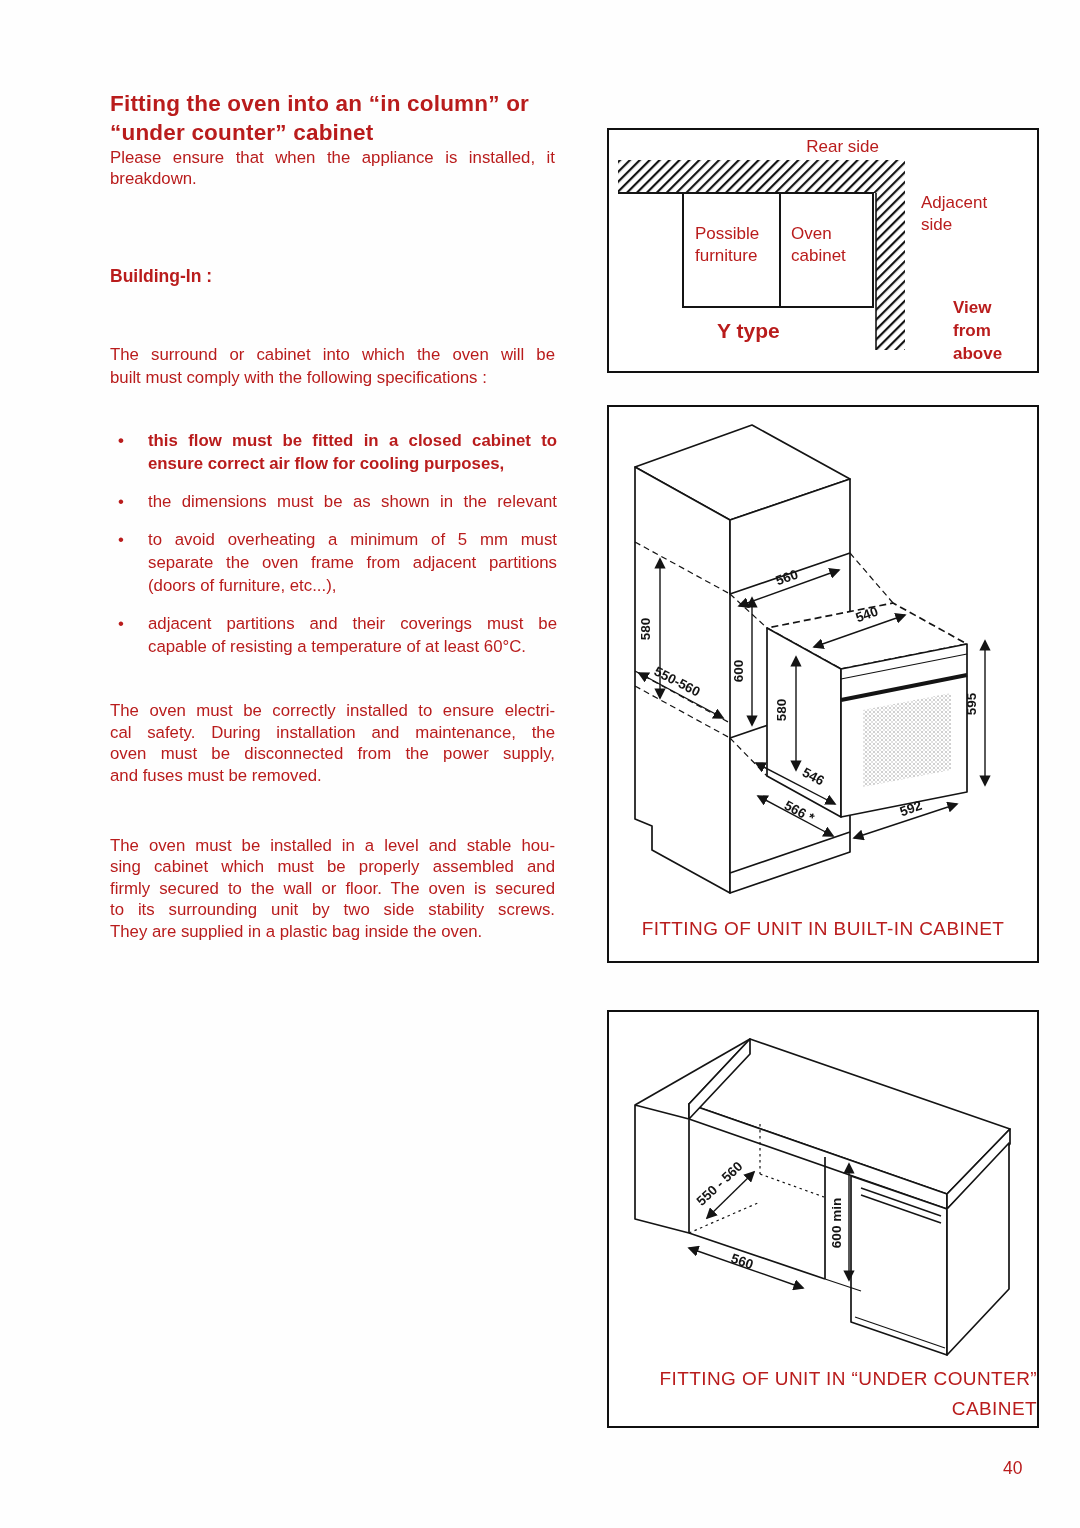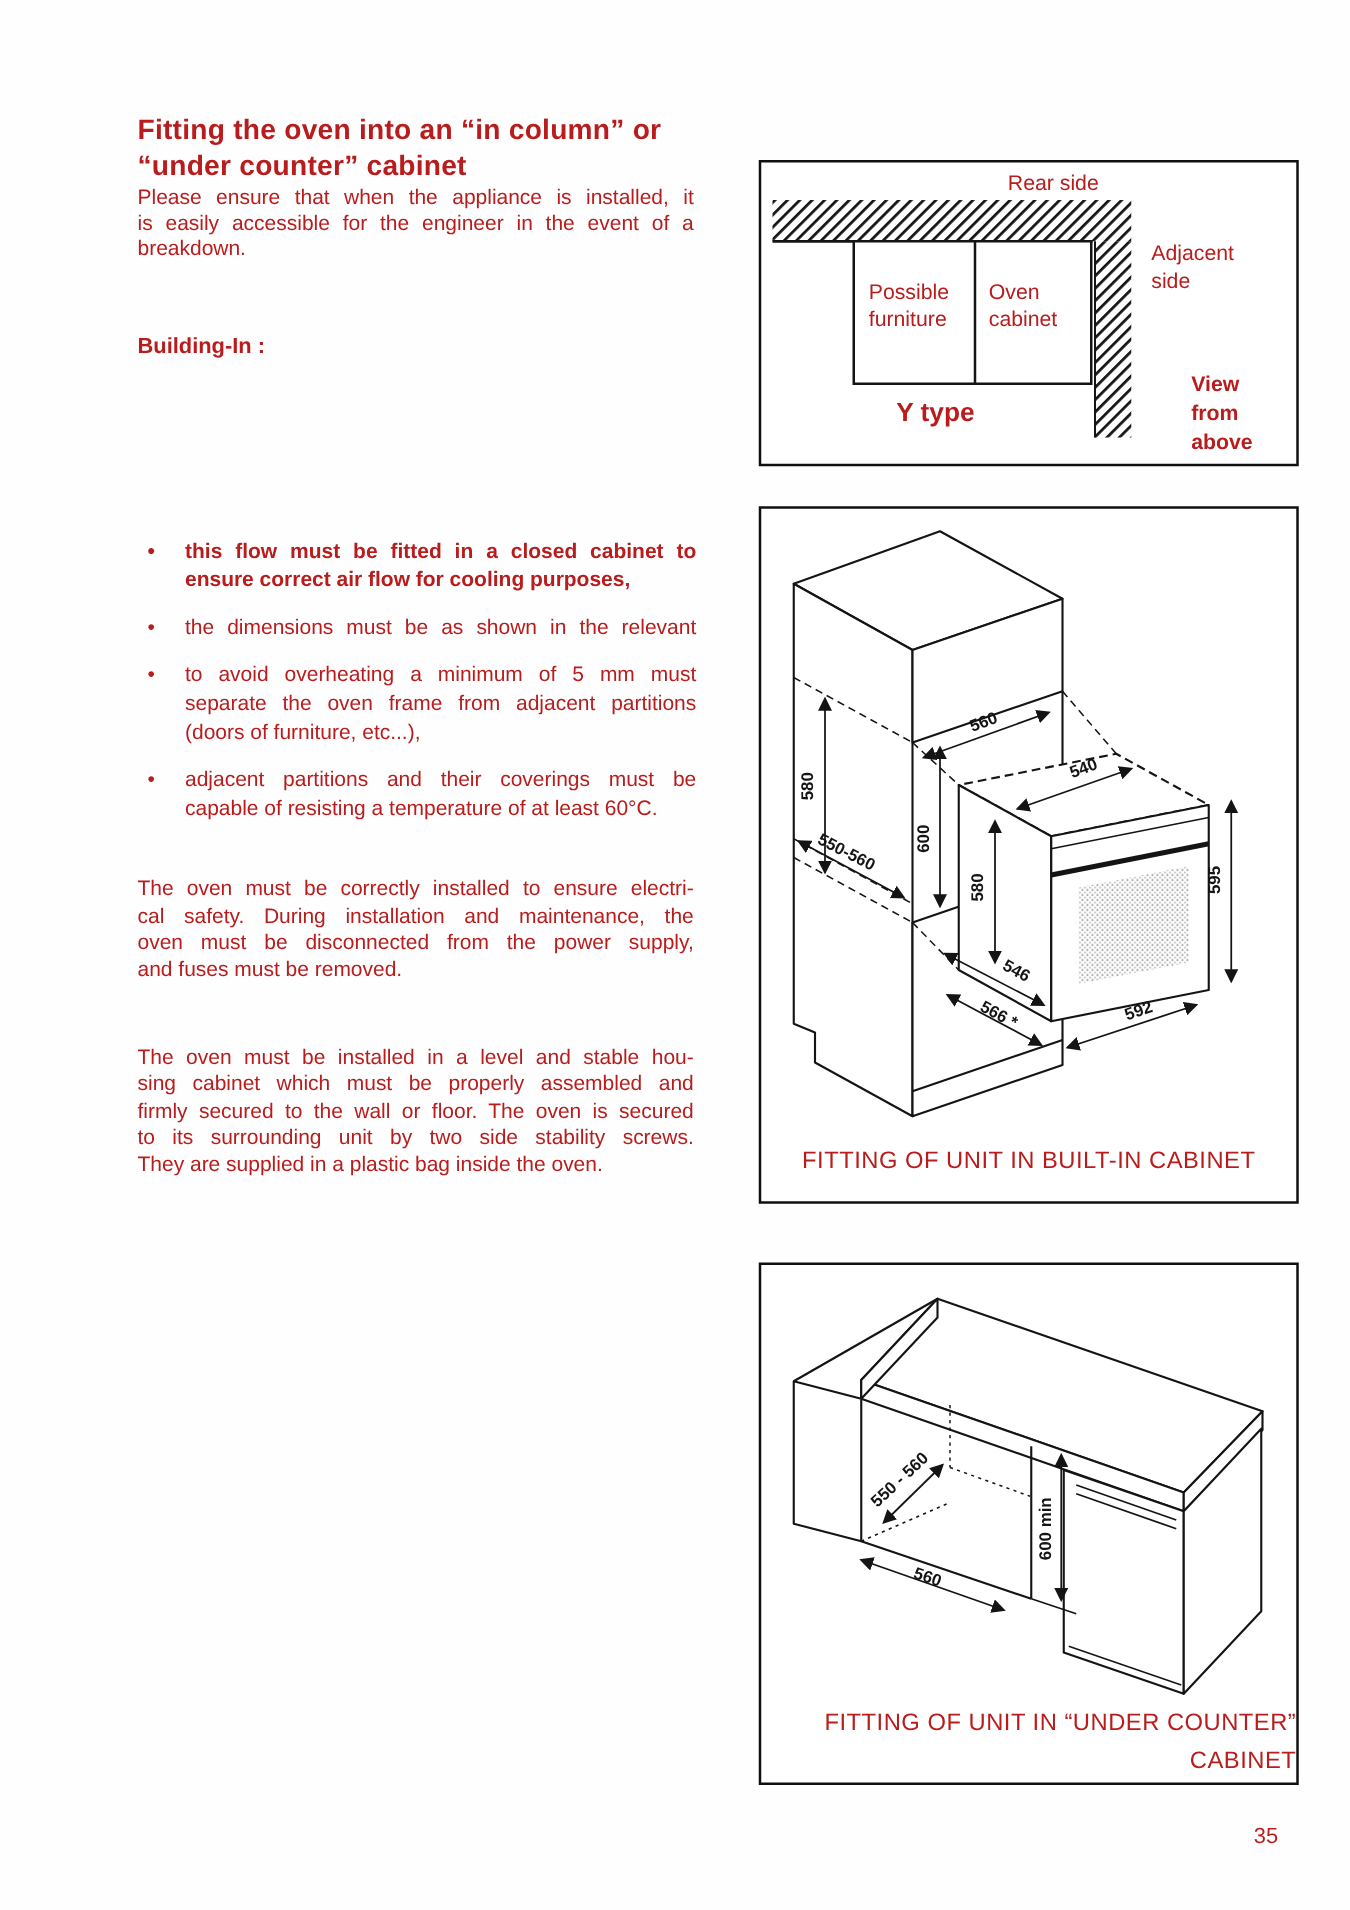--- a/index.html
+++ b/index.html
@@ -44,27 +44,30 @@
 
 <div class="page">
 
   <h1 class="abs title nojust">
       <div class="ln">Fitting the oven into an “in column” or</div>
       <div class="ln last">“under counter” cabinet</div>
     </h1>
 
   <div class="abs para intro lines">
       <div class="ln">Please ensure that when the appliance is installed, it</div>
-      <div class="ln">is easily accessible for the engineer in the event of a</div>
       <div class="ln last">breakdown.</div>
     </div>
 
   <h2 class="abs h2">Building-In :</h2>
 
 
+  <div class="abs para p-surround lines">
+      <div class="ln">The surround or cabinet into which the oven will be</div>
+      <div class="ln last">built must comply with the following specifications :</div>
+    </div>
 
   <div class="abs bullets">
     <div class="bullet bold">
       <span class="dot">•</span>
       <div class="btext lines">
           <div class="ln">this flow must be fitted in a closed cabinet to</div>
           <div class="ln last">ensure correct air flow for cooling purposes,</div>
         </div>
     </div>
     <div class="bullet">
@@ -98,21 +101,21 @@
       <div class="ln last">They are supplied in a plastic bag inside the oven.</div>
     </div>
 
   <div class="abs para p-electrical lines">
       <div class="ln">The oven must be correctly installed to ensure electri-</div>
       <div class="ln">cal safety. During installation and maintenance, the</div>
       <div class="ln">oven must be disconnected from the power supply,</div>
       <div class="ln last">and fuses must be removed.</div>
     </div>
 
-  <div class="abs pageno">35</div>
+  <div class="abs pageno">40</div>
 
   <div class="dbox box-ytype">
     <svg width="427" height="240" viewBox="0 0 427 240">
       <defs>
         <pattern id="hatch" width="7" height="7" patternTransform="rotate(45)" patternUnits="userSpaceOnUse">
           <rect width="7" height="7" fill="#fff"></rect>
           <line x1="1" y1="0" x2="1" y2="7" stroke="#141414" stroke-width="2.4"></line>
         </pattern>
       </defs>
       <g>

